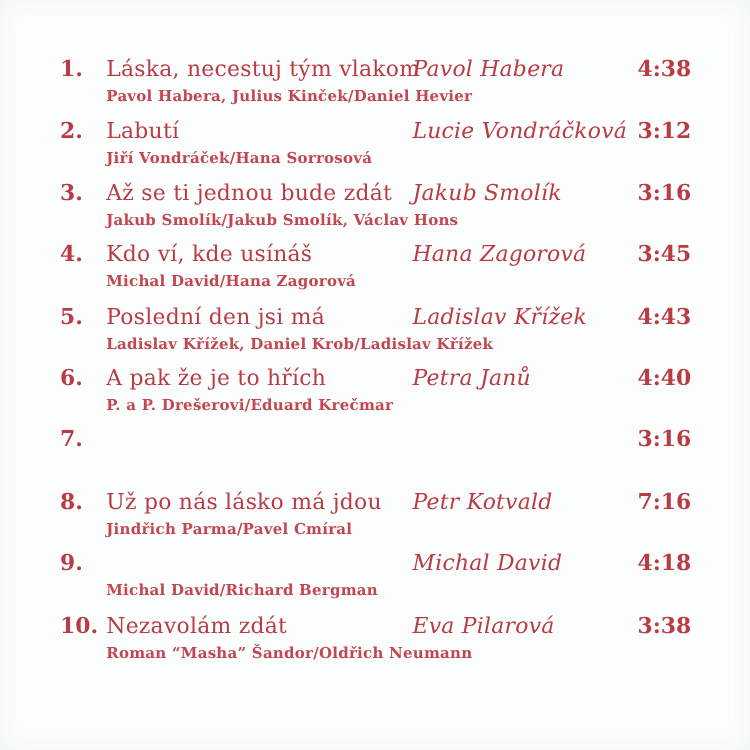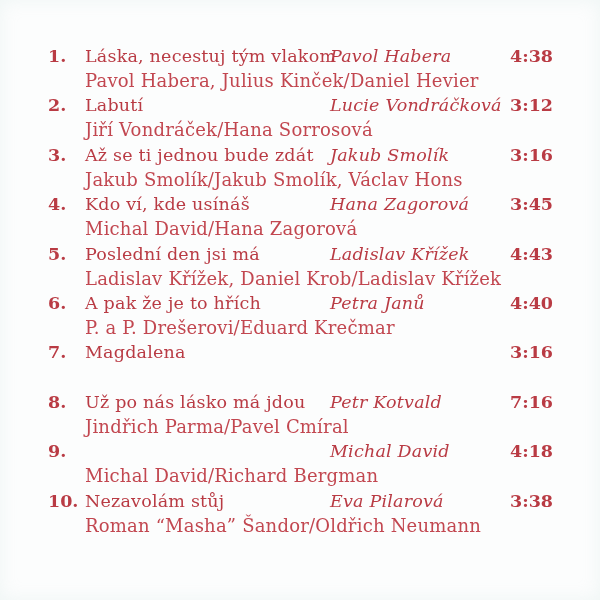--- a/index.html
+++ b/index.html
@@ -60,22 +60,22 @@
   }
   .time {
     position: absolute;
     right: 16px;
     top: 0;
     font-weight: bold;
   }
   .line2 {
     margin-left: 37px;
     margin-top: 2px;
-    font-size: 18px;
-    font-weight: normal;
+    font-size: 12px;
+    font-weight: bold;
     color: var(--credits-color);
     letter-spacing: 0.2px;
     white-space: nowrap;
   }
 </style>
 </head>
 <body>
 
 <div class="cover">
   <ol class="tracklist" id="tracklist">
@@ -135,21 +135,20 @@
       <span class="title">A pak že je to hřích</span>
       <span class="artist">Petra Janů</span>
       <span class="time">4:40</span>
     </div>
     <div class="line2">P. a P. Drešerovi/Eduard Krečmar</div>
   </li>
 
   <li class="track">
     <div class="line1">
       <span class="num">7.</span>
-      <span class="title">Magdalena</span>
       <span class="time">3:16</span>
     </div>
   </li>
 
   <li class="track">
     <div class="line1">
       <span class="num">8.</span>
       <span class="title">Už po nás lásko má jdou</span>
       <span class="artist">Petr Kotvald</span>
       <span class="time">7:16</span>
@@ -162,20 +161,20 @@
       <span class="num">9.</span>
       <span class="artist">Michal David</span>
       <span class="time">4:18</span>
     </div>
     <div class="line2">Michal David/Richard Bergman</div>
   </li>
 
   <li class="track">
     <div class="line1">
       <span class="num">10.</span>
-      <span class="title">Nezavolám stůj</span>
+      <span class="title">Nezavolám zdát</span>
       <span class="artist">Eva Pilarová</span>
       <span class="time">3:38</span>
     </div>
     <div class="line2">Roman “Masha” Šandor/Oldřich Neumann</div>
   </li>
 </ol>
 </div>
 
 </body></html>

